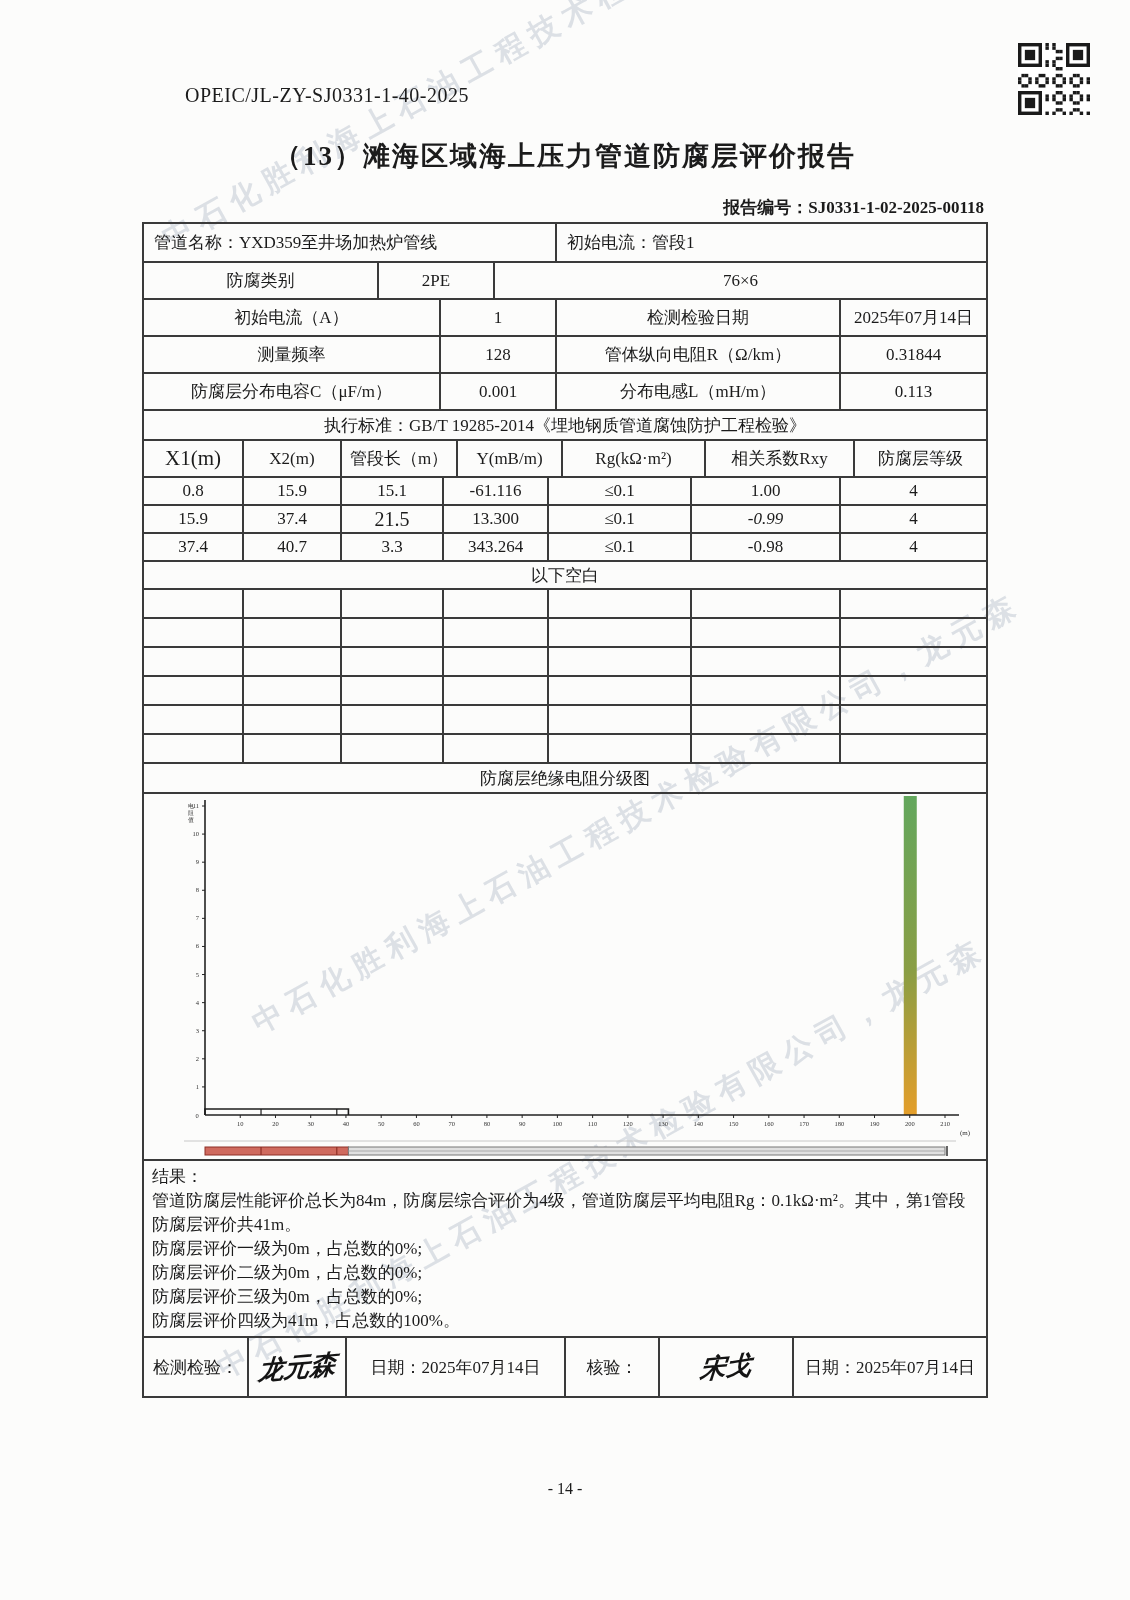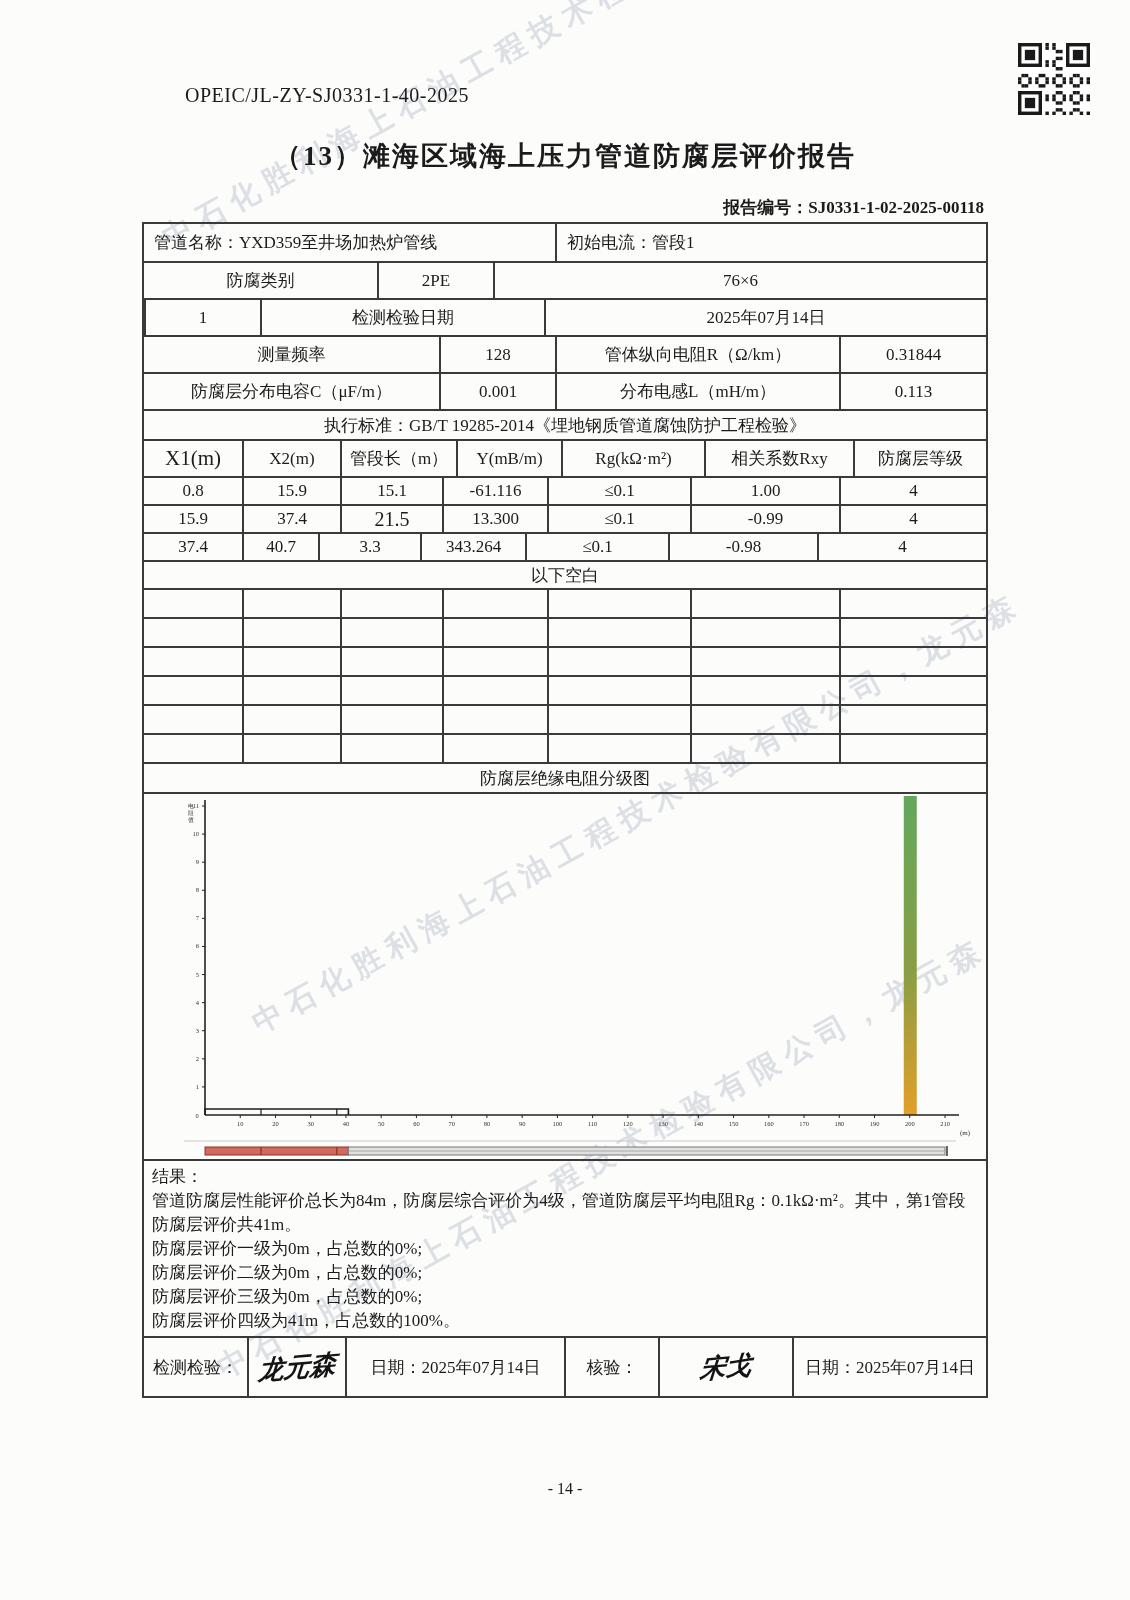--- a/index.html
+++ b/index.html
@@ -142,20 +142,21 @@
       <div class="td first left" style="width:411px;">管道名称：YXD359至井场加热炉管线</div>
       <div class="td left fill">初始电流：管段1</div>
     </div>
     
     <div class="tr r-info">
       <div class="td first" style="width:233px;">防腐类别</div>
       <div class="td" style="width:116px;">2PE</div>
       <div class="td fill">76×6</div>
     </div>
     <div class="tr r-info">
+      <div class="td first" style="width:295px;">初始电流（A）</div>
       <div class="td" style="width:116px;">1</div>
       <div class="td" style="width:284px;">检测检验日期</div>
       <div class="td fill">2025年07月14日</div>
     </div>
     <div class="tr r-info">
       <div class="td first" style="width:295px;">测量频率</div>
       <div class="td" style="width:116px;">128</div>
       <div class="td" style="width:284px;">管体纵向电阻R（Ω/km）</div>
       <div class="td fill">0.31844</div>
     </div>
@@ -187,25 +188,25 @@
           <div class="td" style="width: 105px; font-size: 17px;">-61.116</div>
           <div class="td" style="width: 143px; font-size: 17px;">≤0.1</div>
           <div class="td" style="width: 149px; font-size: 17px;">1.00</div>
           <div class="td fill" style="font-size: 17px;">4</div>
         </div><div class="tr r-data">
           <div class="td first" style="width: 98px; font-size: 17px;">15.9</div>
           <div class="td" style="width: 98px; font-size: 17px;">37.4</div>
           <div class="td" style="width: 102px; font-size: 20px;">21.5</div>
           <div class="td" style="width: 105px; font-size: 17px;">13.300</div>
           <div class="td" style="width: 143px; font-size: 17px;">≤0.1</div>
-          <div class="td" style="width: 149px; font-size: 17px;">-0.99</div>
+          <div class="td" style="width: 149px; font-size: 17px; font-style: italic;">-0.99</div>
           <div class="td fill" style="font-size: 17px;">4</div>
         </div><div class="tr r-data">
           <div class="td first" style="width: 98px; font-size: 17px;">37.4</div>
-          <div class="td" style="width: 76px; font-size: 17px;">40.7</div>
+          <div class="td" style="width: 98px; font-size: 17px;">40.7</div>
           <div class="td" style="width: 102px; font-size: 17px;">3.3</div>
           <div class="td" style="width: 105px; font-size: 17px;">343.264</div>
           <div class="td" style="width: 143px; font-size: 17px;">≤0.1</div>
           <div class="td" style="width: 149px; font-size: 17px;">-0.98</div>
           <div class="td fill" style="font-size: 17px;">4</div>
         </div></div>
     
     <div class="tr r-blank">
       <div class="td first fill">以下空白</div>
     </div>

